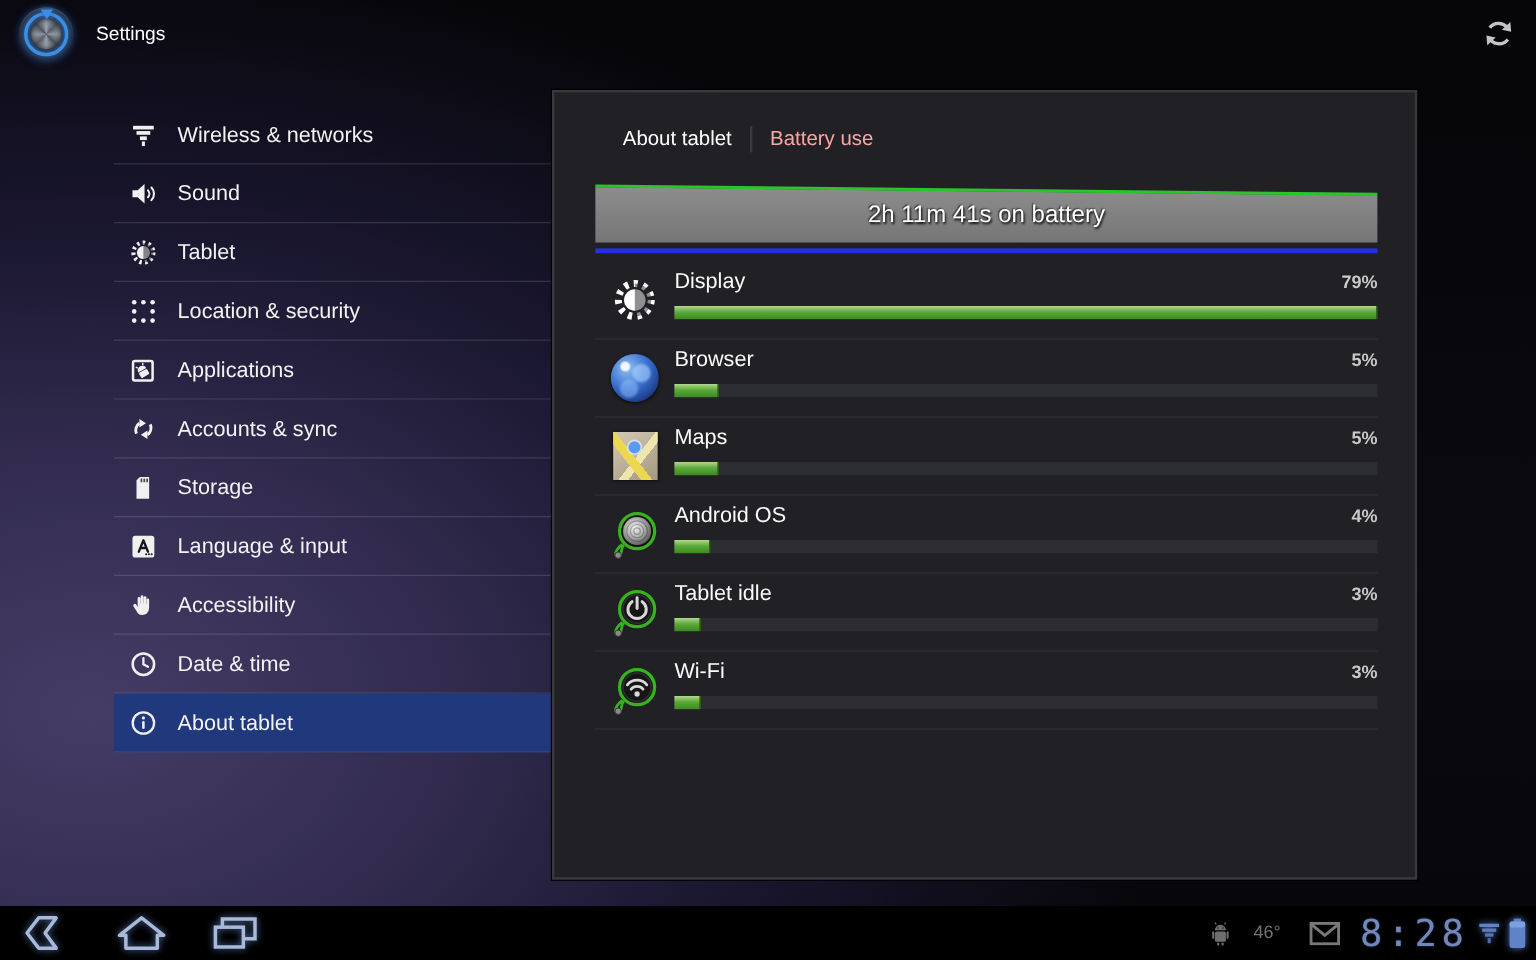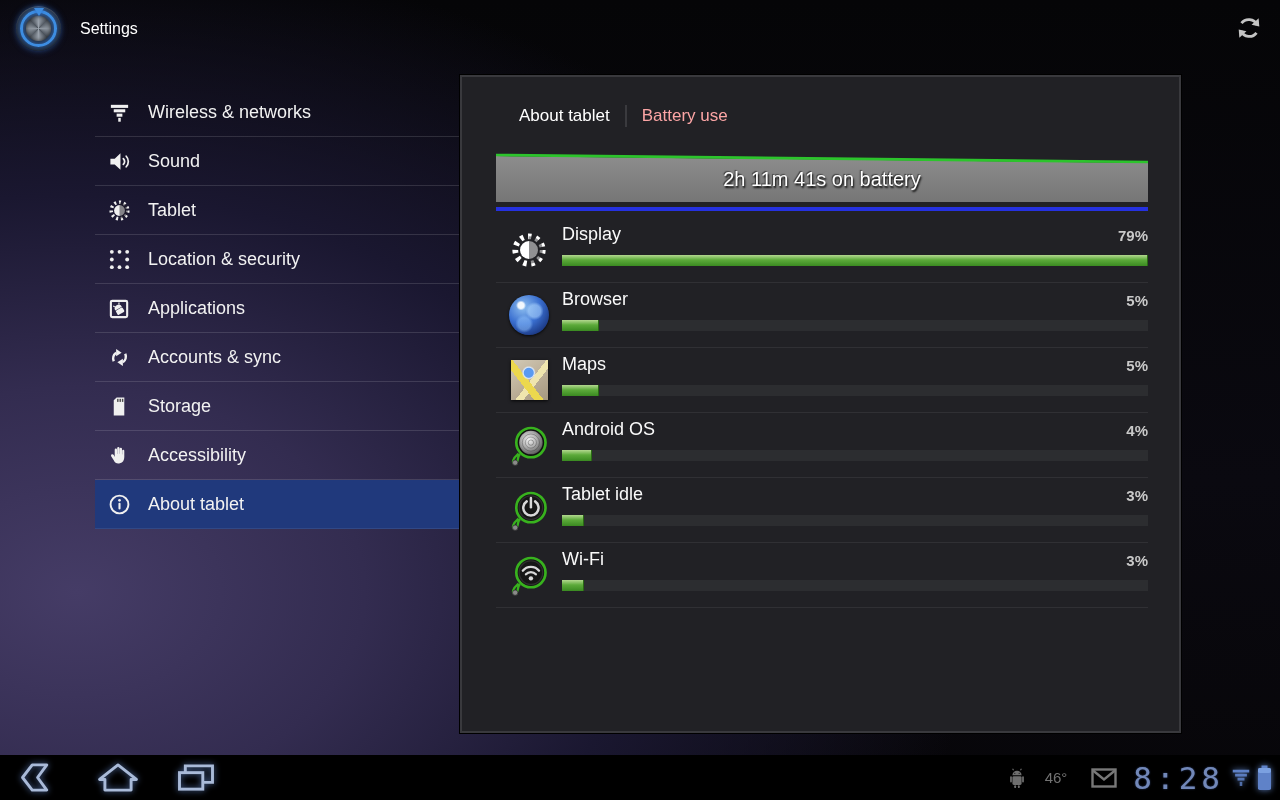--- a/index.html
+++ b/index.html
@@ -226,30 +226,53 @@
           <g fill="#4a4a4a">
             <rect x="9.5" y="4" width="1.5" height="3.2"></rect>
             <rect x="12" y="4" width="1.5" height="3.2"></rect>
             <rect x="14.5" y="4" width="1.5" height="3.2"></rect>
           </g>
         </svg>
     </span>
     <span>Storage</span>
   </div>
 
+  <div class="side-item">
+    <span class="sicon">
+      <svg viewBox="0 0 24 24">
+          <rect x="2.5" y="2.5" width="19" height="19" rx="2.5" fill="#f0f0f0"></rect>
+          <path d="M8,16.5 L12,6.5 L16,16.5 M9.7,13.2 h4.6" stroke="#17151f" stroke-width="2" fill="none" stroke-linecap="round" stroke-linejoin="round"></path>
+          <g fill="#17151f">
+            <circle cx="14.4" cy="18.7" r="0.9"></circle>
+            <circle cx="16.8" cy="18.7" r="0.9"></circle>
+            <circle cx="19.2" cy="18.7" r="0.9"></circle>
+          </g>
+        </svg>
+    </span>
+    <span>Language &amp; input</span>
+  </div>
 
   <div class="side-item">
     <span class="sicon">
       <svg viewBox="0 0 24 24" fill="#f0f0f0">
           <path d="M7,12 V6 a1.2,1.2 0 0,1 2.4,0 V10.5 L9.6,10.5 V4.4 a1.2,1.2 0 0,1 2.4,0 V10.2 L12.2,10.2 V5.2 a1.2,1.2 0 0,1 2.4,0 V10.8 L14.8,11 V7 a1.1,1.1 0 0,1 2.2,0 V13.5 q0,5.5 -4.6,6.6 q-4.6,1 -6.4,-3.2 L3.3,12.8 q-0.6,-1.4 0.7,-2 q1.2,-0.5 2,0.8 L7,13.5 Z"></path>
         </svg>
     </span>
     <span>Accessibility</span>
   </div>
 
+  <div class="side-item">
+    <span class="sicon">
+      <svg viewBox="0 0 24 24">
+          <circle cx="12" cy="12" r="9.3" fill="none" stroke="#f0f0f0" stroke-width="2.2"></circle>
+          <path d="M12,6.8 V12 L16,14.2" stroke="#f0f0f0" stroke-width="2" fill="none" stroke-linecap="round"></path>
+        </svg>
+    </span>
+    <span>Date &amp; time</span>
+  </div>
 
   <div class="side-item selected">
     <span class="sicon">
       <svg viewBox="0 0 24 24">
           <circle cx="12" cy="12" r="9.3" fill="none" stroke="#f0f0f0" stroke-width="2"></circle>
           <circle cx="12" cy="7.6" r="1.4" fill="#f0f0f0"></circle>
           <rect x="10.9" y="10.2" width="2.2" height="7" rx="1.1" fill="#f0f0f0"></rect>
         </svg>
     </span>
     <span>About tablet</span>

